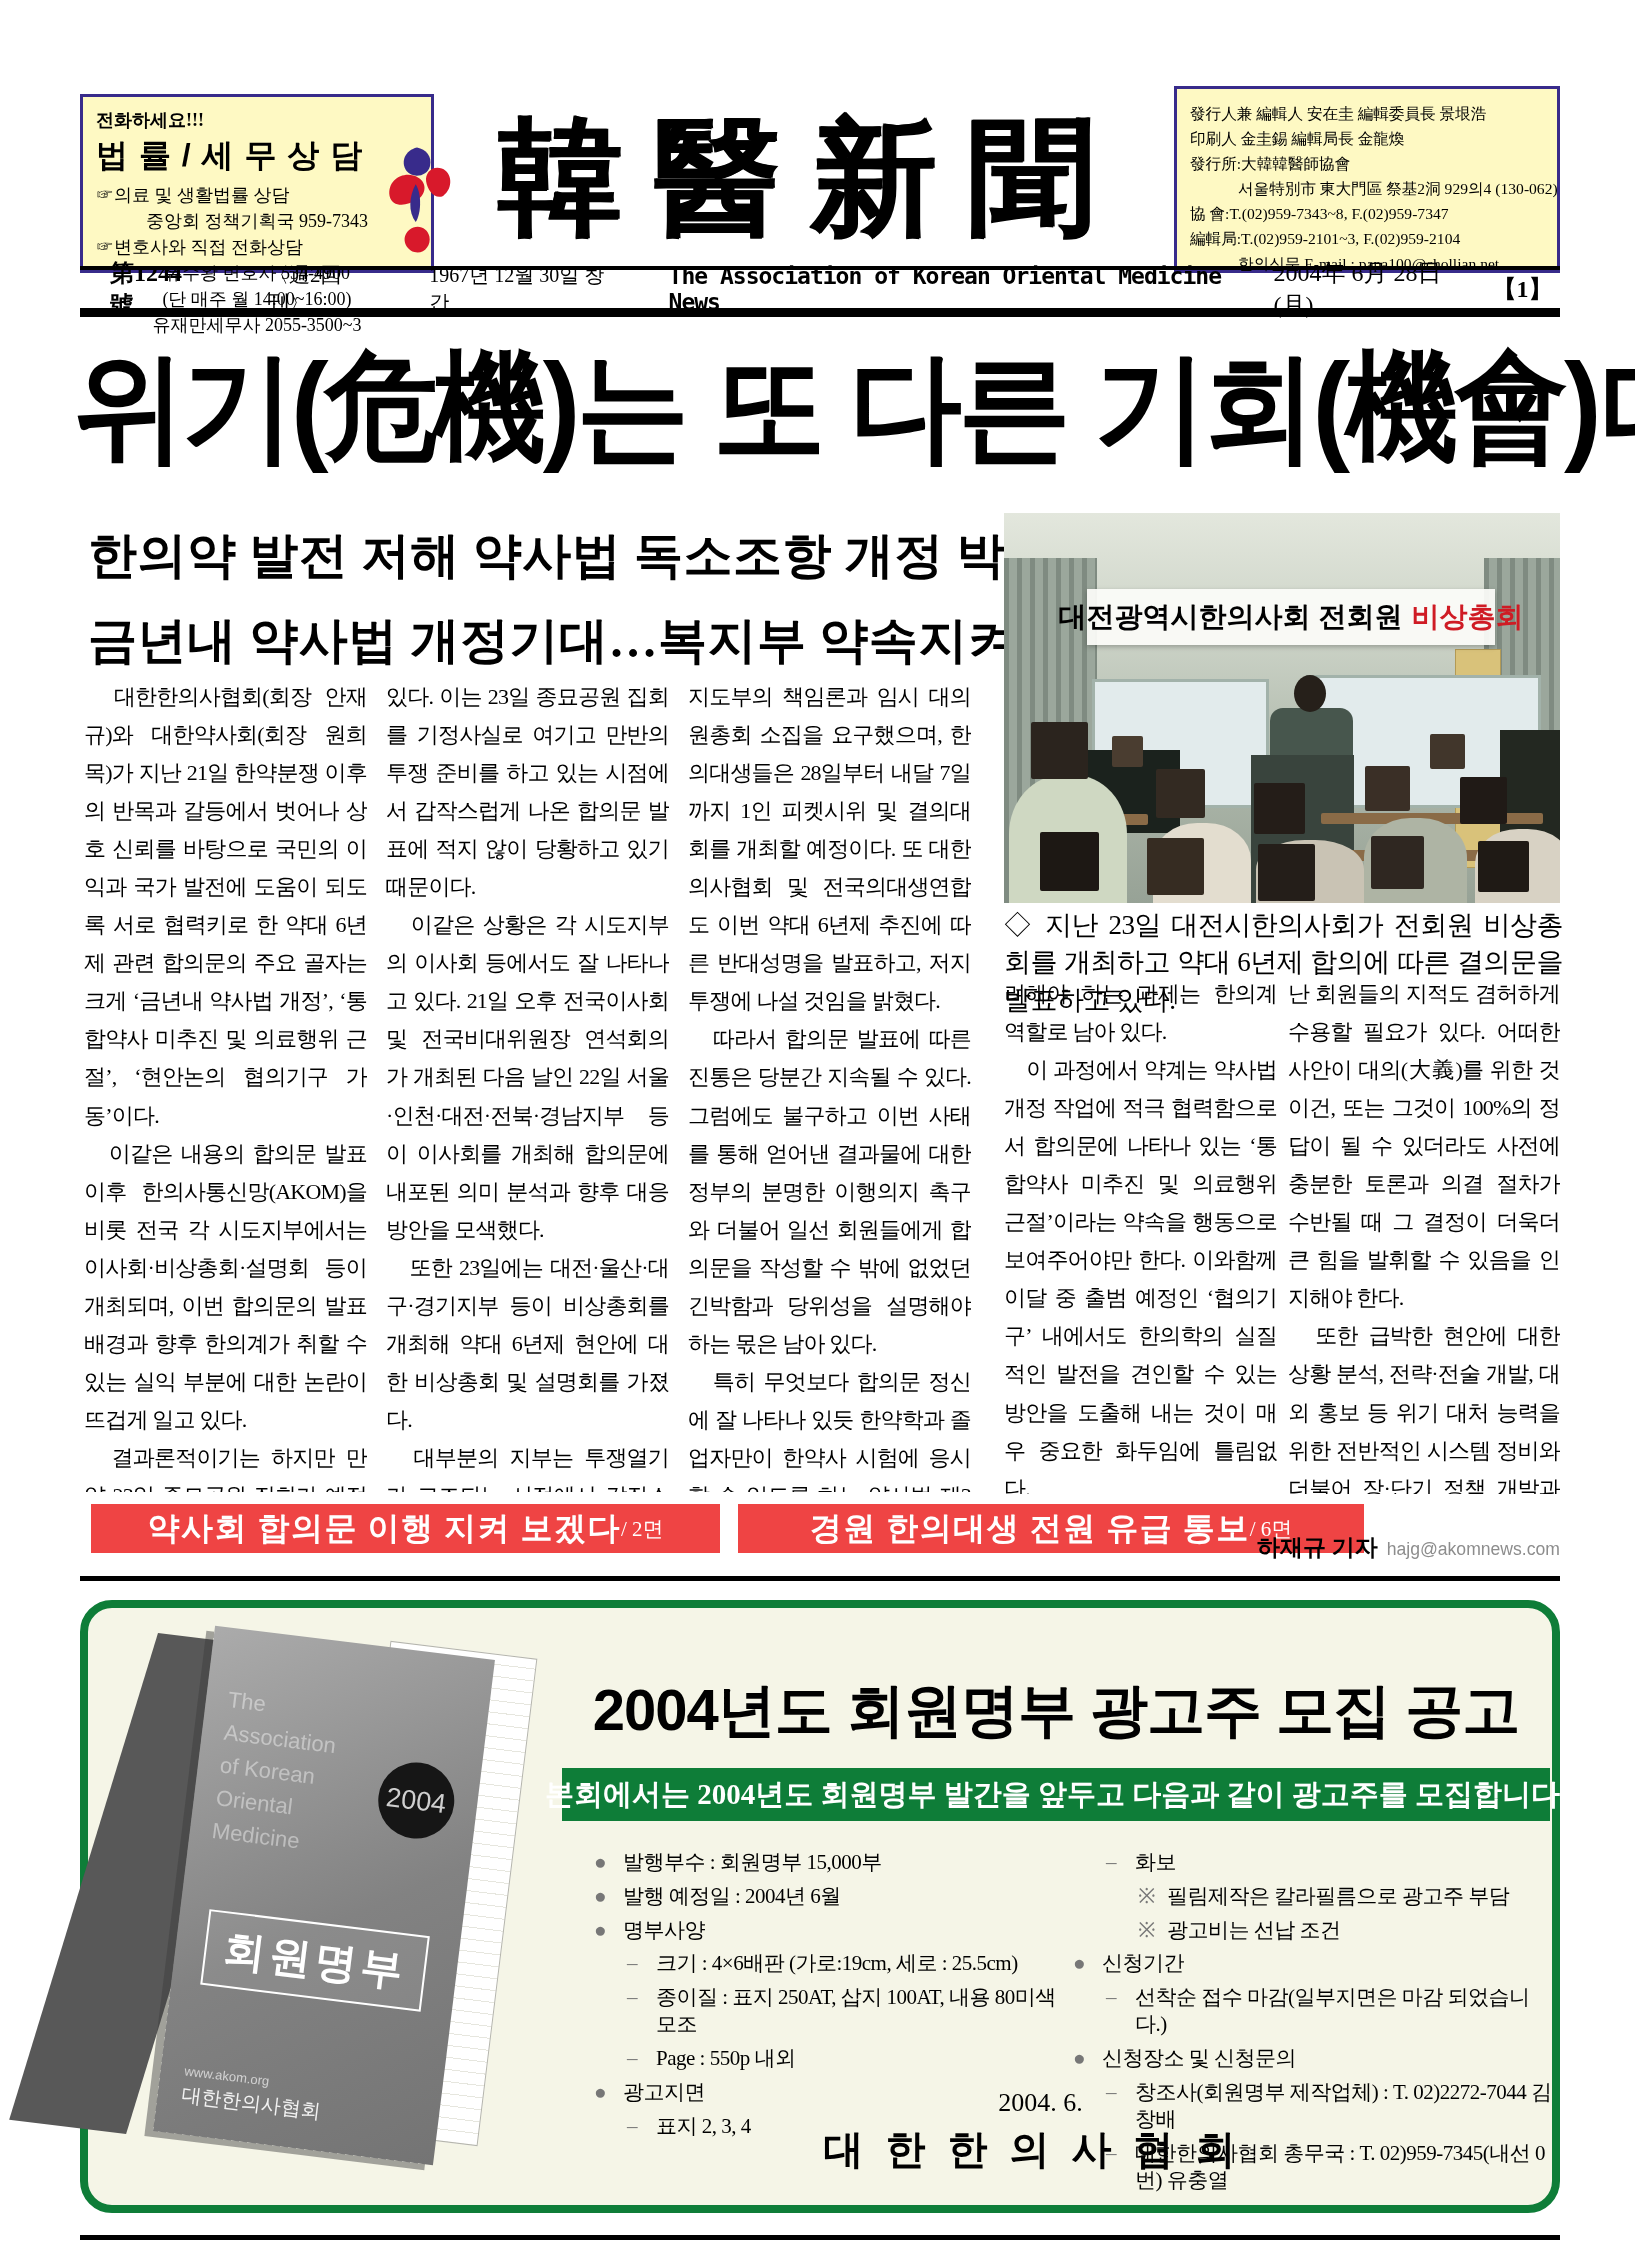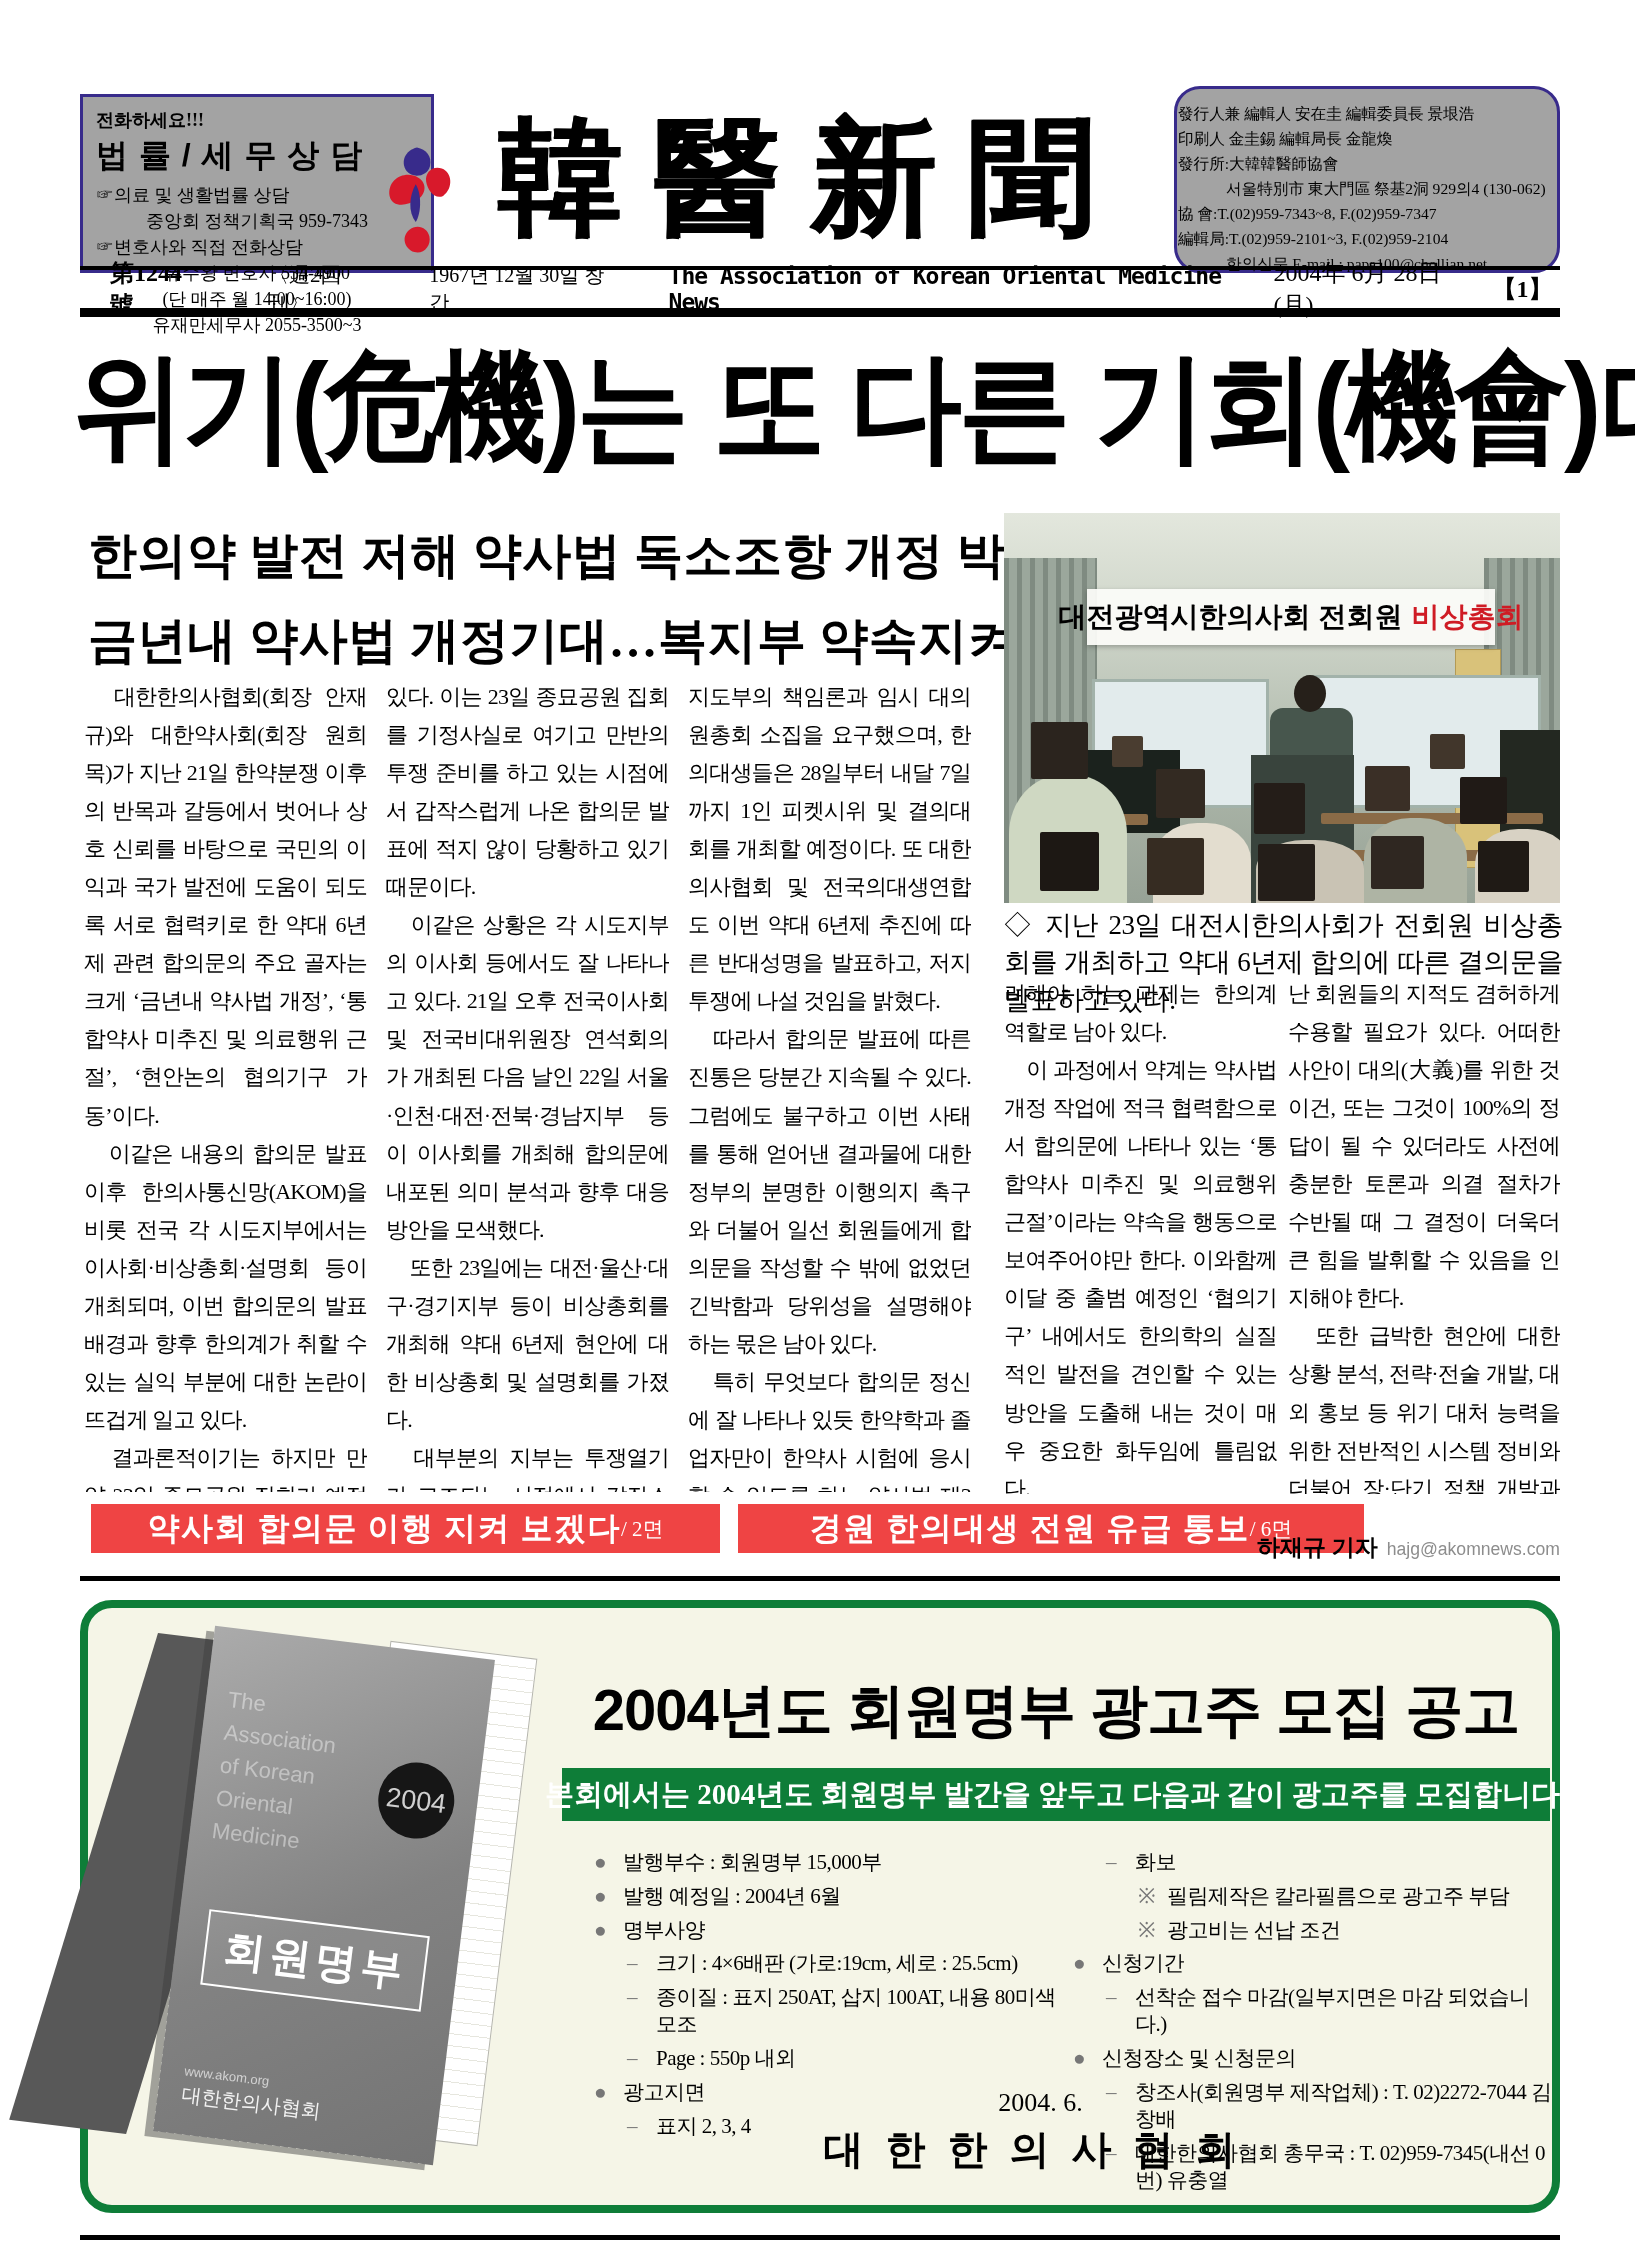--- a/index.html
+++ b/index.html
@@ -1,28 +1,28 @@
 <!DOCTYPE html>
 <html style="font-size:8px"><head>
 <meta charset="utf-8">
 <style>
   html,body{margin:0;padding:0;background:#777;}
   #page{position:relative;width:1635px;height:2261px;background:#ffffff;
         font-family:"Liberation Serif",serif;color:#000;overflow:hidden;}
 
   
-  .hbox{position:absolute;border:3.5px solid #382b8b;background:#a3a3a3;box-sizing:border-box;}
+  .hbox{position:absolute;border:3.5px solid #382b8b;background:#fef9c3;box-sizing:border-box;}
   #contact-box{left:80px;top:94px;width:354px;height:179px;padding:11px 13px;}
   #contact-intro{font-size:18px;font-weight:bold;}
   #contact-title{font-size:32px;font-weight:bold;font-family:"Liberation Sans",sans-serif;
                  letter-spacing:1px;margin:2px 0 4px;white-space:nowrap;}
   .contact-line{font-size:18px;line-height:1.45;white-space:nowrap;}
   .al-c{text-align:center;}
 
-  #publisher-box{left:1174px;top:86px;width:386px;height:187px;padding:13px 1px;border-radius:26px;}
+  #publisher-box{left:1174px;top:86px;width:386px;height:187px;padding:13px 13px;}
   .pub-line{font-size:15.6px;line-height:1.6;white-space:nowrap;}
   .pub-line.ind{padding-left:48px;}
 
   
   #logo{position:absolute;left:374px;top:145px;width:86px;height:111px;}
   #masthead-title{position:absolute;left:453px;top:108px;width:715px;height:156px;
       font-size:126px;font-weight:900;letter-spacing:31px;text-align:center;line-height:1.12;
       font-family:"Liberation Serif",serif;white-space:nowrap;
       text-shadow:1.5px 0 0 #000,0 1px 0 #000;}
 

